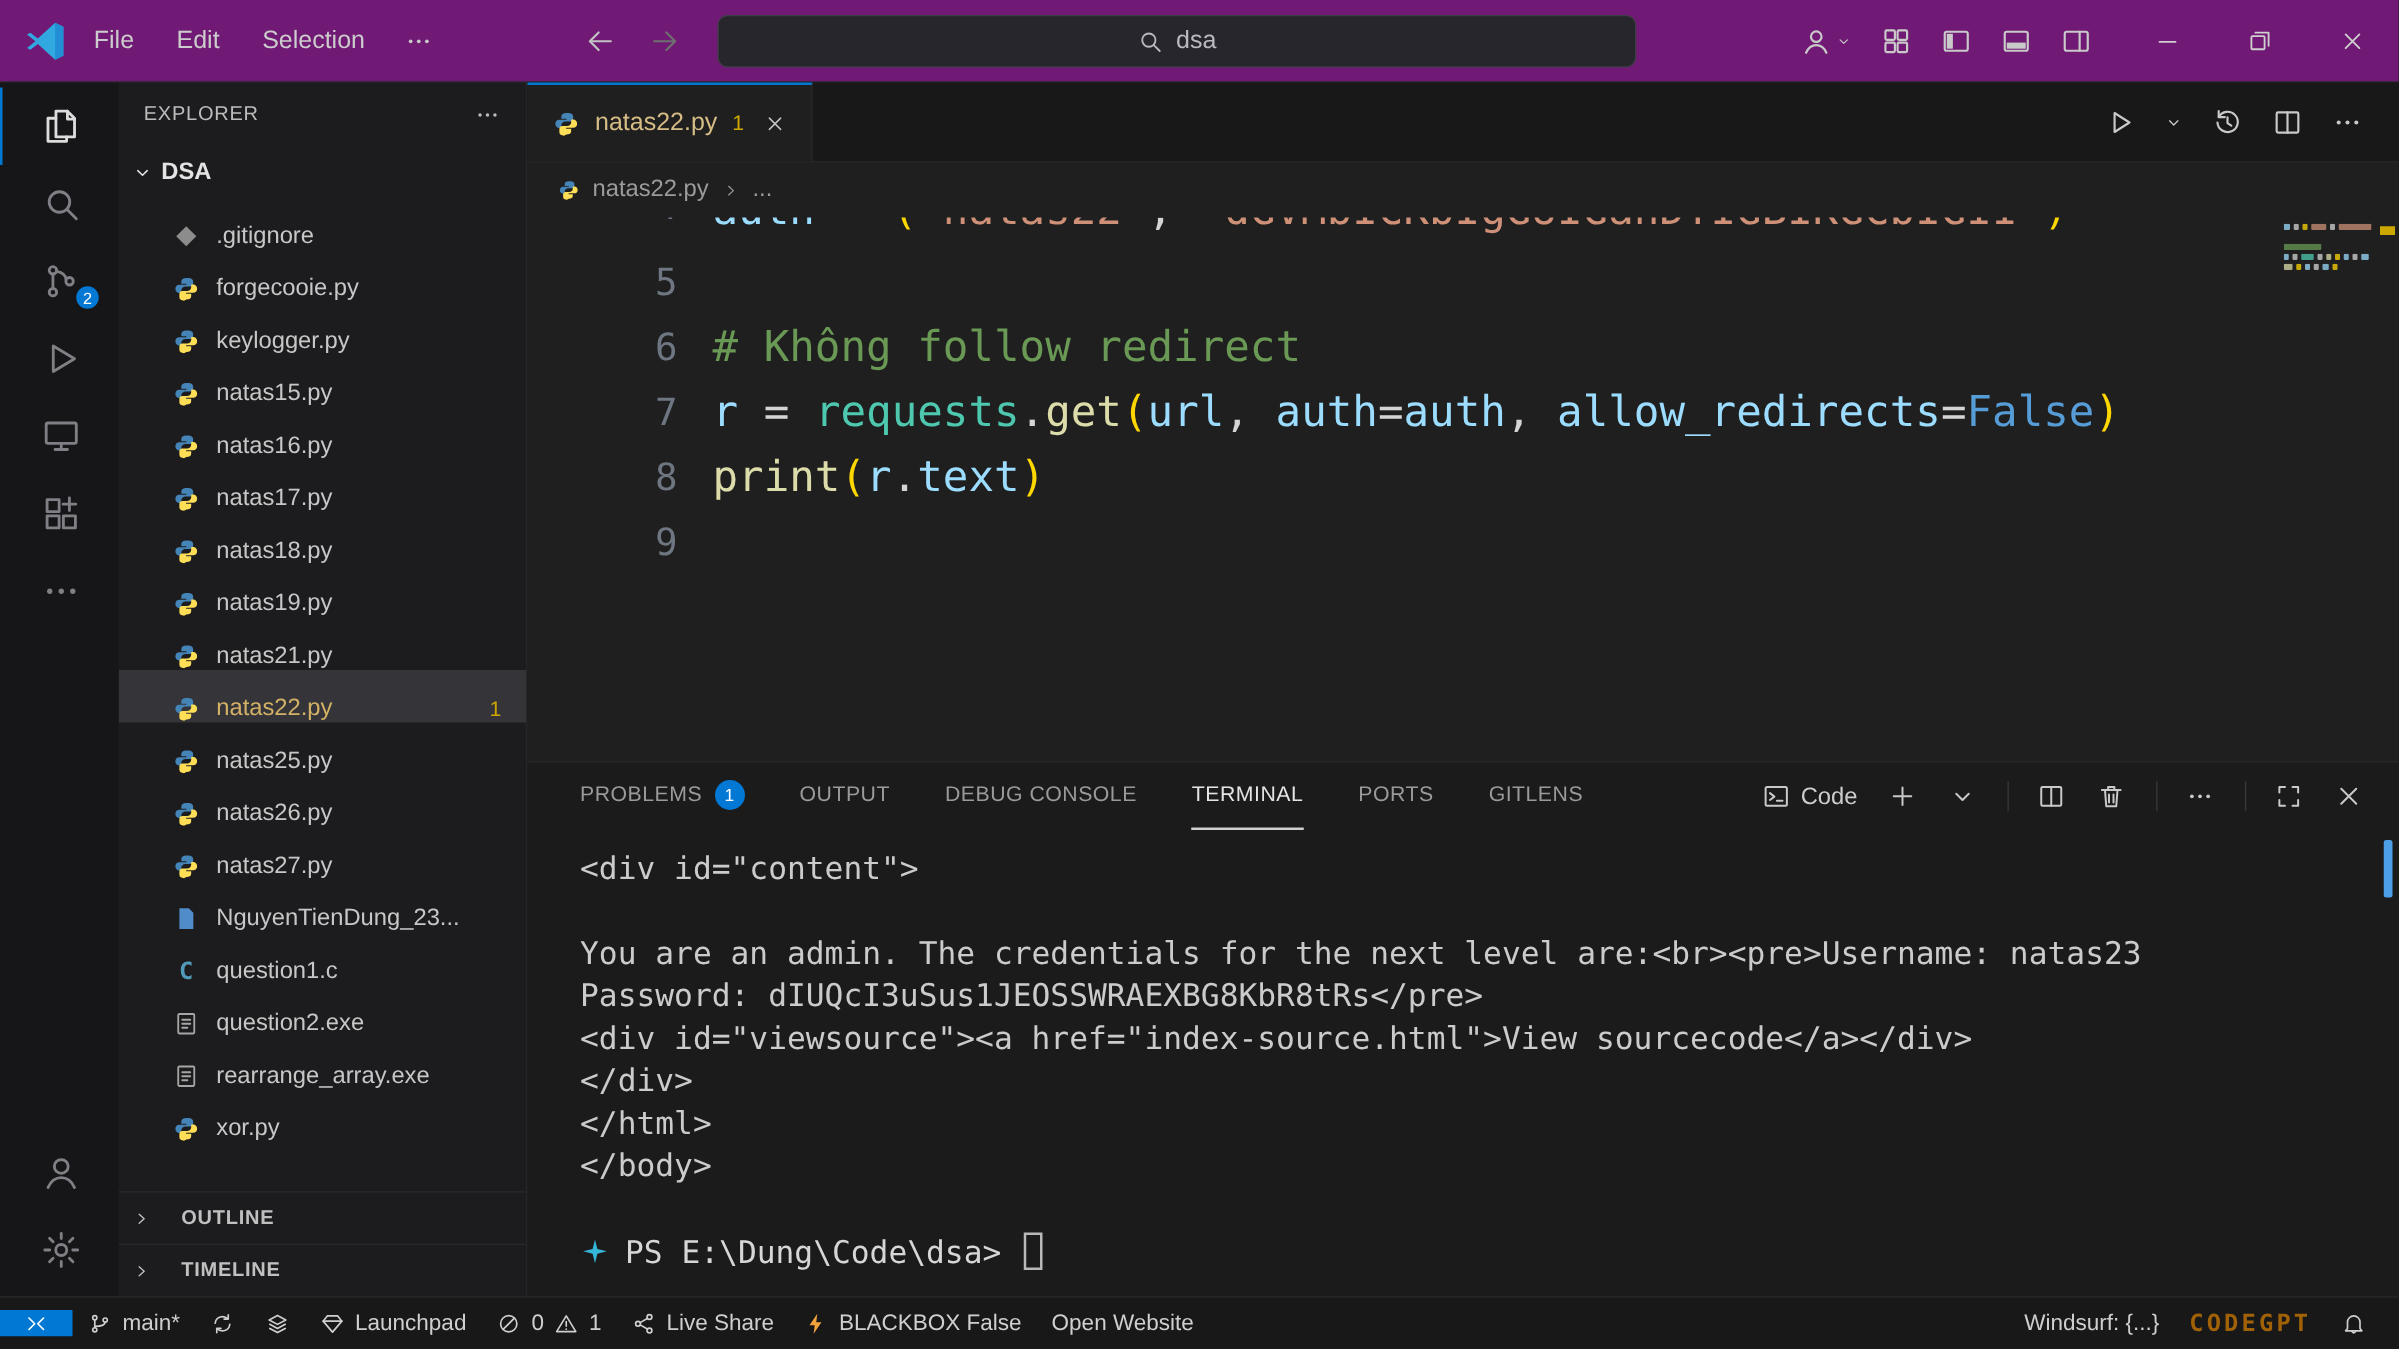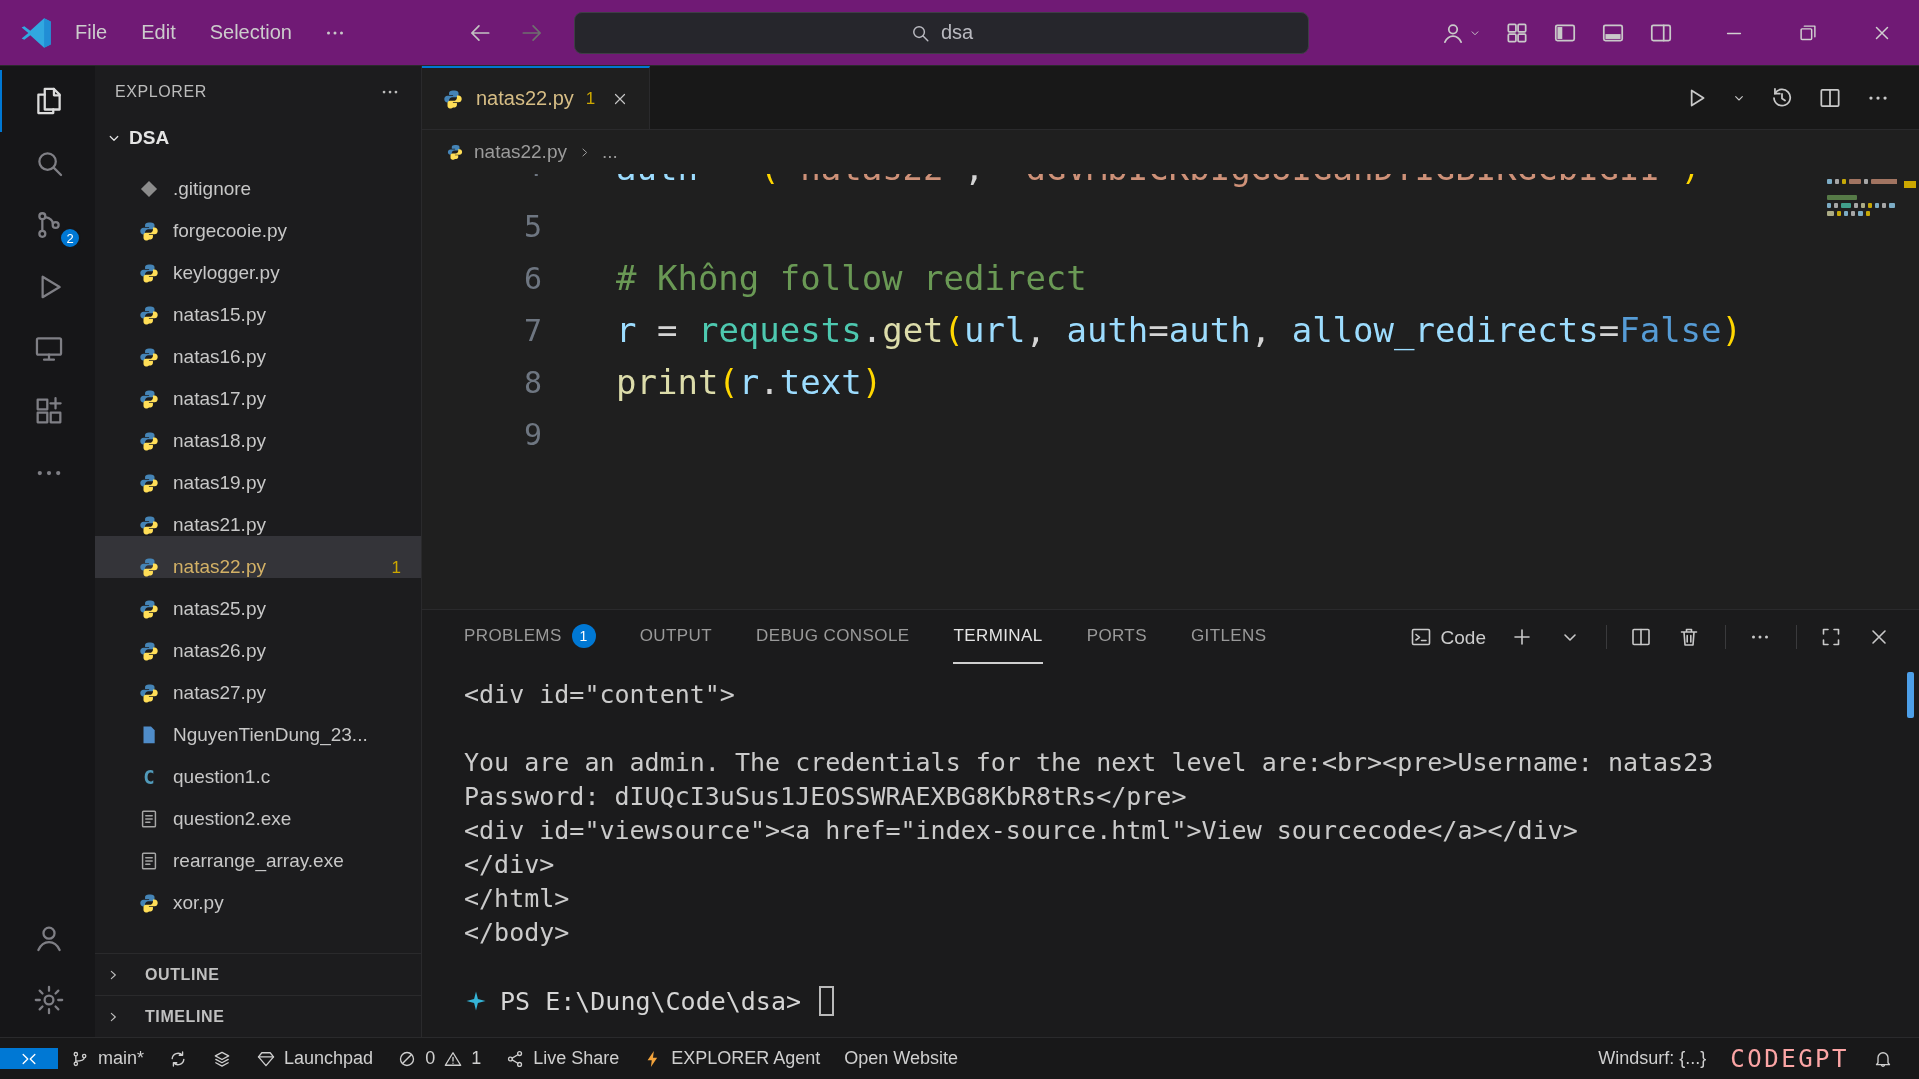--- a/index.html
+++ b/index.html
@@ -55,21 +55,21 @@
   .tab-close{color:#c5c5c5;display:flex;align-items:center;margin-left:4px}
   .editor-actions{margin-left:auto;display:flex;align-items:center;gap:22px;padding-right:28px;color:#c9c9c9}
   .ea-btn{display:flex;align-items:center}
   .breadcrumb{height:44px;flex:none;display:flex;align-items:center;gap:10px;padding:0 24px;font-size:19px;color:#9b9b9b}
   .bc-item{display:flex;align-items:center;gap:8px}
   .code-area{flex:1;position:relative;overflow:hidden}
   .code-line{display:flex;height:52px;align-items:center;font-family:"DejaVu Sans Mono",monospace;font-size:34px;white-space:pre}
   .code-line.clipped{height:26px;overflow:hidden;align-items:flex-start}
   .code-line.clipped>*{margin-top:-26px}
   .line-num{width:120px;flex:none;text-align:right;color:#6e7681;font-size:30px}
-  .line-text{margin-left:74px}
+  .line-text{margin-left:28px}
   .tok-comment{color:#6a9955}
   .tok-var{color:#9cdcfe}
   .tok-op{color:#d4d4d4}
   .tok-fn{color:#dcdcaa}
   .tok-cls{color:#4ec9b0}
   .tok-str{color:#ce9178}
   .tok-kw{color:#569cd6}
   .tok-br{color:#ffd700}
   .minimap{position:absolute;top:5px;right:22px;width:70px}
   .mm-row{height:8px;white-space:nowrap;overflow:hidden}
@@ -93,21 +93,21 @@
   .t-cursor{width:15px;height:30px;border:2px solid #b9b9b9;display:inline-block;margin-left:6px}
   .t-scrollthumb{position:absolute;top:8px;right:5px;width:7px;height:46px;background:#4d9fe8;border-radius:2px}
 
   
   .statusbar{height:42px;flex:none;background:#181819;border-top:1px solid #2a2a2c;display:flex;align-items:center;font-size:18px;color:#cfcfcf}
   .sb-left{display:flex;align-items:stretch;flex:1;min-width:0}
   .sb-right{display:flex;align-items:stretch;padding-right:14px}
   .sb-item{display:flex;align-items:center;gap:8px;padding:0 12px;white-space:nowrap}
   .sb-item.remote{background:#0078d4;color:#fff;width:58px;justify-content:center;padding:0}
   .sb-item.bolt svg{color:#f2a33c}
-  .sb-item.codegpt span{font-weight:400;letter-spacing:2.5px;font-family:"DejaVu Sans Mono",monospace;font-size:24px;color:#fca5a5}
+  .sb-item.codegpt span{font-weight:700;letter-spacing:2.5px;font-family:"DejaVu Sans Mono",monospace;font-size:19px;color:#a16207}
 </style>
 </head>
 <body>
 
 <div class="window">
 
   <header class="titlebar">
     <div class="logo">
       <svg width="36" height="36" viewBox="0 0 32 32">
         <path fill="#31a8e0" d="M23.2 2.9L10.9 14.1 5.6 10l-2.4 1.2 6 4.8-6 4.8L5.6 22l5.3-4.1L23.2 29.1l5.9-2.8V5.7z"></path>
@@ -707,21 +707,21 @@
             <circle cx="6.5" cy="12" r="2.3"></circle>
             <circle cx="17.5" cy="18.5" r="2.3"></circle>
             <path d="M8.6 10.9l6.8-4M8.6 13.1l6.8 4"></path>
           </svg>
           <span>Live Share</span>
         </div>
         <div class="sb-item bolt">
           <svg viewBox="0 0 24 24" width="20" height="20" class="svgic">
             <path d="M13 2.5L5.5 13.5h5L9.5 21.5 17 10.5h-5z" fill="currentColor" stroke="none"></path>
           </svg>
-          <span>EXPLORER Agent</span>
+          <span>BLACKBOX False</span>
         </div>
         <div class="sb-item">
           <span>Open Website</span>
         </div>
       </div>
     <div class="sb-right">
         <div class="sb-item">
           <span>Windsurf: {...}</span>
         </div>
         <div class="sb-item codegpt">

